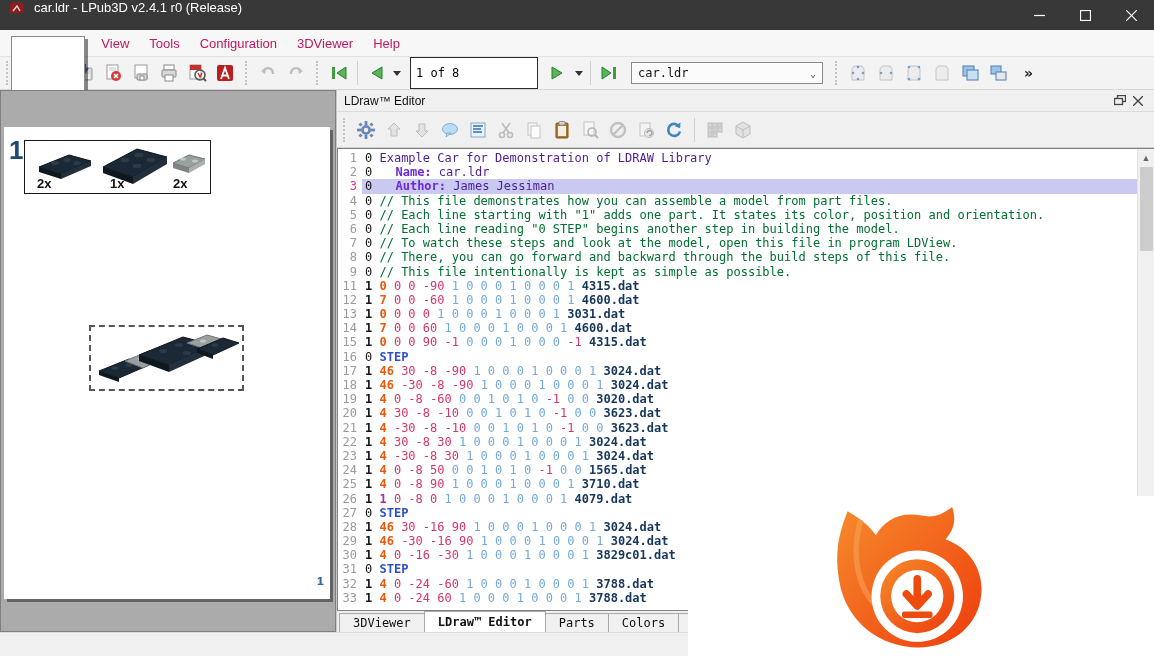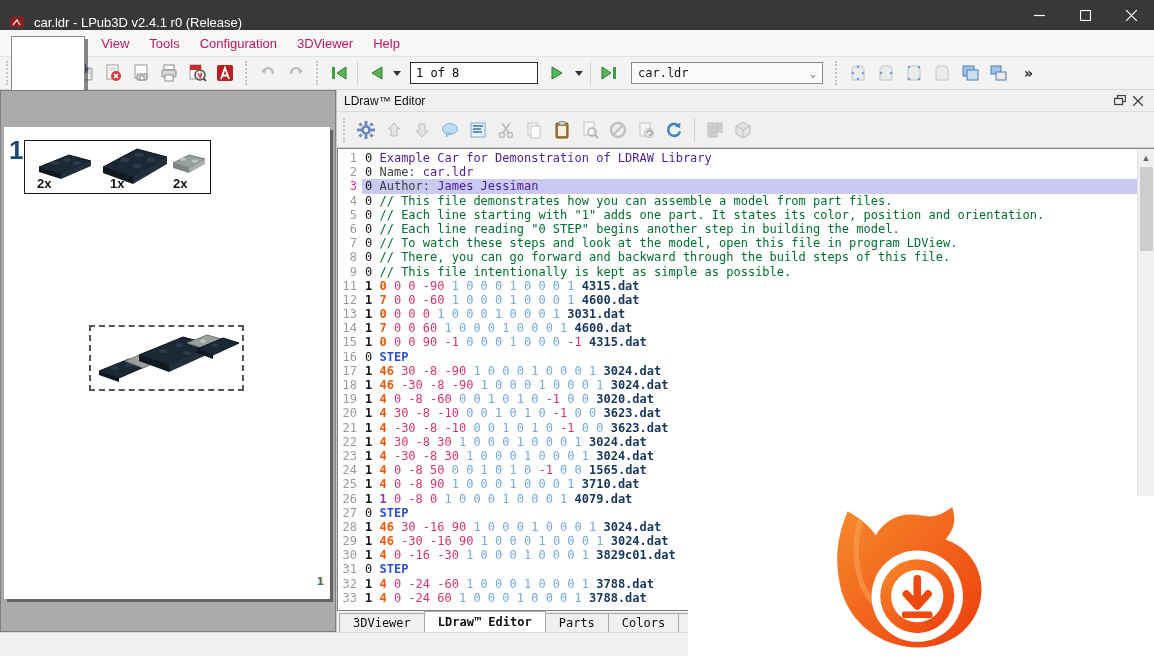--- a/index.html
+++ b/index.html
@@ -1,36 +1,36 @@
 <!DOCTYPE html>
 <html><head>
 <meta charset="utf-8">
 <style>
   * { margin:0; padding:0; box-sizing:border-box; }
   html,body { width:1154px; height:656px; overflow:hidden; background:#fff; }
   .app { position:relative; width:1154px; height:656px; font-family:"Liberation Sans",sans-serif; background:#f0f0f0; overflow:hidden; }
 
   
-  .titlebar { height:30px; background:#383838; color:#fff; display:flex; align-items:flex-end; }
+  .titlebar { height:30px; background:#383838; color:#fff; display:flex; align-items:flex-start; }
   .app-logo { width:16px; height:16px; margin-left:9px; flex:0 0 auto; }
   .title-text { margin-left:9px; font-size:13px; flex:1; }
   .winbtn { width:46px; height:30px; display:flex; align-items:center; justify-content:center; }
   .winbtn svg { stroke:#fff; stroke-width:1.2; fill:none; }
 
   
   .menubar { height:26px; background:#f7f7f7; display:flex; align-items:center; padding-left:8px; font-size:13px; color:#be185d; }
   .menu-item { padding:4px 10px; }
 
   
   .maintoolbar { height:34px; background:#f3f3f3; border-top:1px solid #e2e2e2; border-bottom:1px solid #d6d6d6; display:flex; align-items:center; }
   .tb-handle { width:5px; height:24px; border-left:2px dotted #c3c3c3; margin:0 4px 0 6px; }
   .tb-btn { width:28px; height:28px; display:flex; align-items:center; justify-content:center; border-radius:2px; }
   .tb-btn.small { width:14px; }
   .tb-sep { width:1px; height:24px; background:#d0d0d0; margin:0 4px; }
-  .page-input { width:128px; height:22px; border:1px solid #2b2b2b; background:#fff; font:12px "DejaVu Sans Mono",monospace; padding:0 5px; margin:4px 6px; }
+  .page-input { width:128px; height:32px; border:1px solid #2b2b2b; background:#fff; font:12px "DejaVu Sans Mono",monospace; padding:0 5px; margin:4px 6px; }
   .combo { height:22px; border:1px solid #8a8a8a; background:#fbfbfb; display:flex; align-items:center; font:12px "DejaVu Sans Mono",monospace; padding:0 6px; margin-left:8px; color:#111; }
   .combo .chev { margin-left:auto; padding-left:10px; color:#444; font-size:10px; }
   .combo.page { width:74px; }
   .combo.model { width:192px; }
   .overflow-btn { margin-left:6px; font:bold 14px "DejaVu Sans",sans-serif; color:#222; padding:2px 6px; }
 
   
   .workspace { position:absolute; top:90px; left:0; right:0; bottom:24px; display:flex; }
 
   
@@ -57,21 +57,21 @@
   .code-text { flex:1; padding-left:3px; min-width:0; overflow:hidden; }
   .code-line.hl .code-text { background:#c9c9f1; }
   .tk-t0 { color:#141414; }
   .tk-t1 { color:#141414; font-weight:bold; }
   .tk-c  { color:#e8590c; font-weight:bold; }
   .tk-cv { color:#9b30b0; font-weight:bold; }
   .tk-p  { color:#d6356b; }
   .tk-m  { color:#74a9dc; }
   .tk-f  { color:#16365c; font-weight:bold; }
   .tk-g  { color:#007030; }
-  .tk-mk { color:#404040; font-weight:normal; }
+  .tk-mk { color:#6d28d9; font-weight:bold;padding-left:16px; }
   .tk-s  { color:#2d4fd1; font-weight:bold; }
   .tk-x  { color:#4c1d95; }
   .vscroll { width:17px; flex:0 0 17px; background:#f0f0f0; border-left:1px solid #e3e3e3; display:flex; flex-direction:column; align-items:center; }
   .vs-arrow { width:17px; height:17px; display:flex; align-items:center; justify-content:center; color:#666; font-size:9px; }
   .vs-thumb { width:13px; height:84px; background:#cdcdcd; border-radius:1px; margin-top:1px; }
 
   
   .tabbar { height:21px; display:flex; align-items:flex-end; background:#f0f0f0; padding-left:2px; }
   .tab { font:12px "DejaVu Sans Mono",monospace; color:#111; background:#f0f0f0; border:1px solid #a9a9a9; border-bottom:none; padding:2px 13px 3px 13px; height:19px; margin-right:-1px; }
   .tab.active { background:#ffffff; height:21px; padding-top:3px; font-weight:bold; position:relative; z-index:2; }

